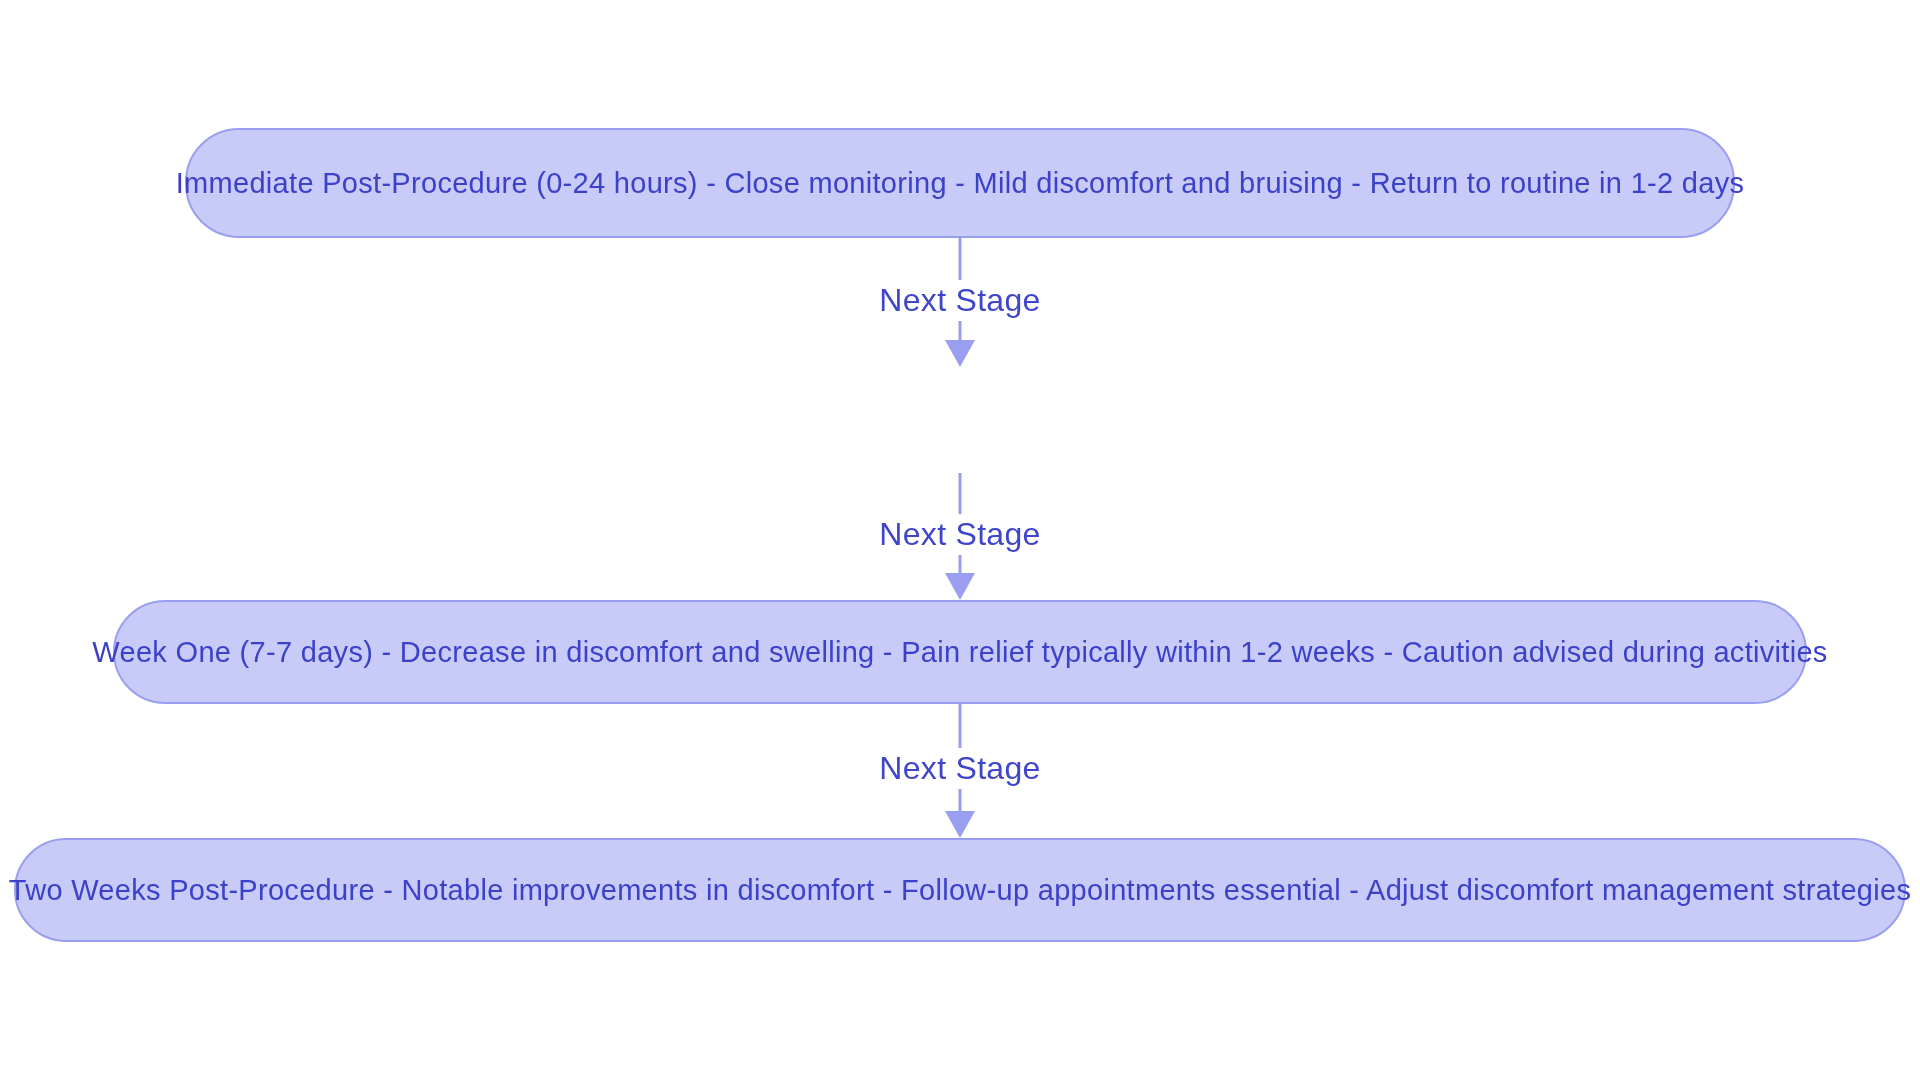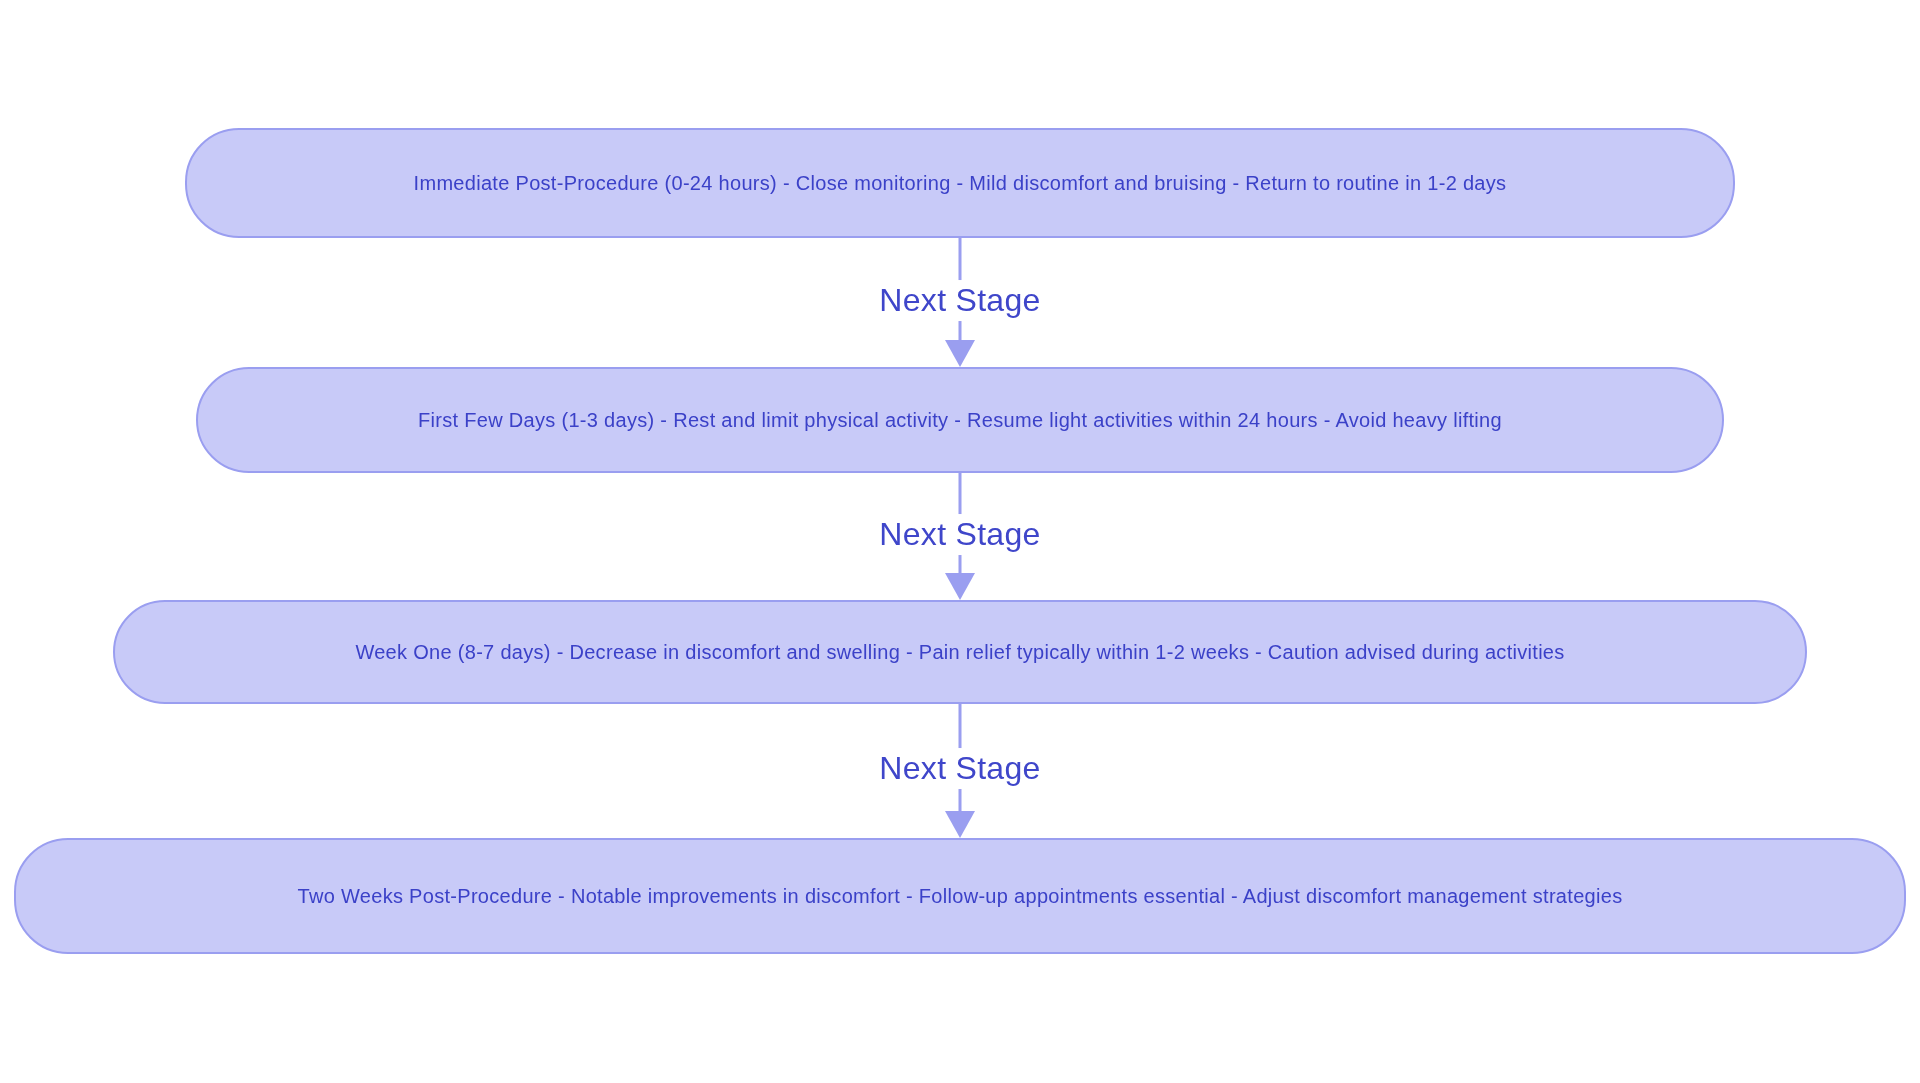--- a/index.html
+++ b/index.html
@@ -25,29 +25,29 @@
     background: var(--node-fill);
     border: 2px solid var(--node-border);
     border-radius: 54px;
     display: flex;
     align-items: center;
     justify-content: center;
     text-align: center;
   }
   .stage-label {
     color: var(--node-text);
-    font-size: 20px;
+    font-size: 29px;
     letter-spacing: 0.3px;
     white-space: nowrap;
     padding: 0 30px;
   }
   .stage-1 { left: 185px; top: 128px; width: 1550px; height: 110px; }
   .stage-2 { left: 196px; top: 367px; width: 1528px; height: 106px; }
   .stage-3 { left: 113px; top: 600px; width: 1694px; height: 104px; }
-  .stage-4 { left: 14px;  top: 838px; width: 1892px; height: 116px; }
+  .stage-4 { left: 14px;  top: 838px; width: 1892px; height: 104px; }
 
   .connector { position: absolute; width: 220px; transform: translateX(-50%); }
   .connector-1 { left: 960px; top: 238px; height: 129px; }
   .connector-2 { left: 960px; top: 473px; height: 127px; }
   .connector-3 { left: 960px; top: 704px; height: 134px; }
   .connector-line {
     position: absolute;
     left: 50%;
     transform: translateX(-50%);
     top: 0;
@@ -87,32 +87,29 @@
   <div class="stage-box stage-1">
     <span class="stage-label">Immediate Post-Procedure (0-24 hours) - Close monitoring - Mild discomfort and bruising - Return to routine in 1-2 days</span>
   </div>
 
   <div class="connector connector-1">
     <span class="connector-line"></span>
     <span class="arrowhead"></span>
     <span class="edge-label">Next Stage</span>
   </div>
 
-  <div class="stage-box stage-2">
-    <span class="stage-label">First Few Days (1-3 days) - Rest and limit physical activity - Resume light activities within 24 hours - Avoid heavy lifting</span>
-  </div>
 
   <div class="connector connector-2">
     <span class="connector-line"></span>
     <span class="arrowhead"></span>
     <span class="edge-label">Next Stage</span>
   </div>
 
   <div class="stage-box stage-3">
-    <span class="stage-label">Week One (8-7 days) - Decrease in discomfort and swelling - Pain relief typically within 1-2 weeks - Caution advised during activities</span>
+    <span class="stage-label">Week One (7-7 days) - Decrease in discomfort and swelling - Pain relief typically within 1-2 weeks - Caution advised during activities</span>
   </div>
 
   <div class="connector connector-3">
     <span class="connector-line"></span>
     <span class="arrowhead"></span>
     <span class="edge-label">Next Stage</span>
   </div>
 
   <div class="stage-box stage-4">
     <span class="stage-label">Two Weeks Post-Procedure - Notable improvements in discomfort - Follow-up appointments essential - Adjust discomfort management strategies</span>

